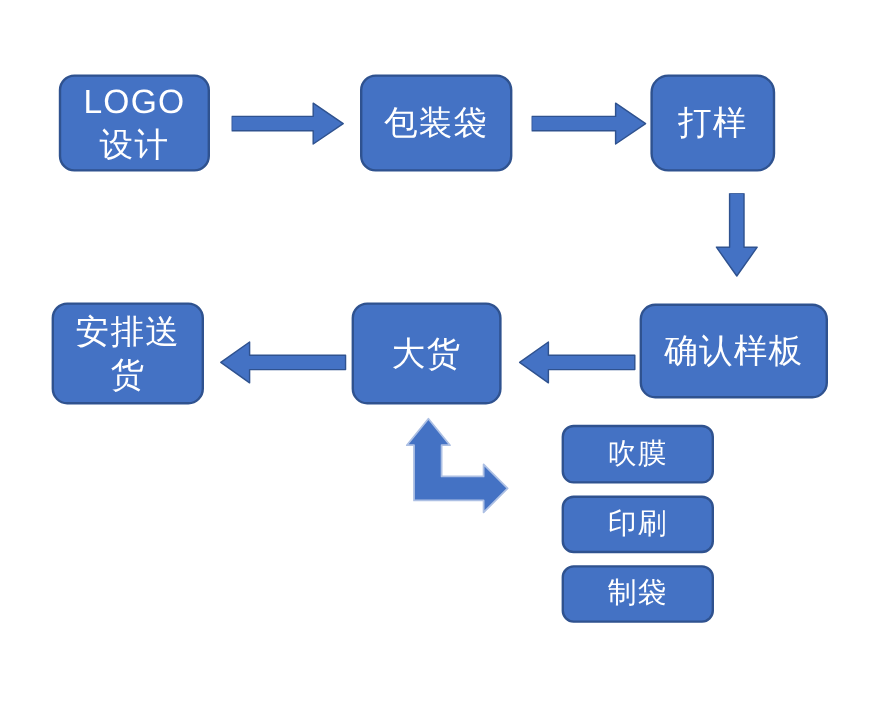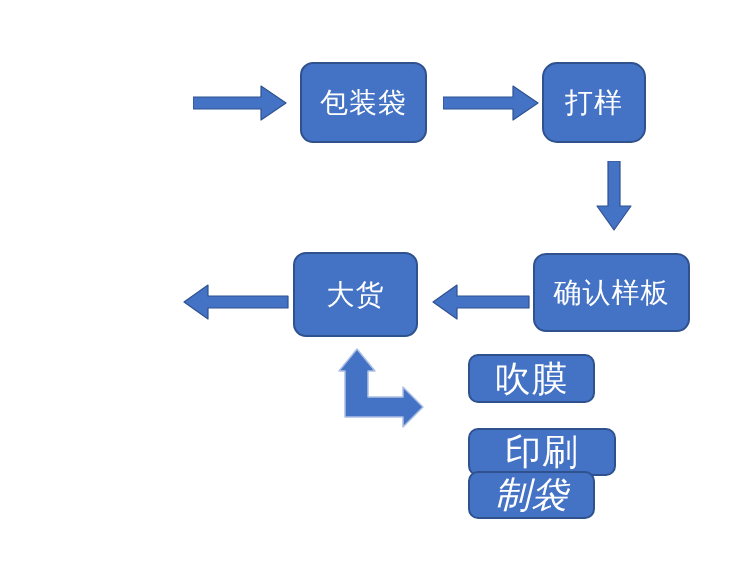--- a/index.html
+++ b/index.html
@@ -27,21 +27,21 @@
     border-radius: 13px;
     color: var(--box-text, #FFFFFF);
     text-align: center;
     font-size: 28px;
     line-height: 36px;
     font-weight: 400;
     letter-spacing: 1px;
   }
   .node.small {
     border-radius: 10px;
-    font-size: 36px;
+    font-size: 24px;
     line-height: 30px;
   }
   .arrow {
     position: absolute;
   }
   .arrow polygon {
     fill: var(--arrow-fill, #4472C4);
     stroke: var(--arrow-border, #2F528F);
     stroke-width: 1.2;
     stroke-linejoin: round;
@@ -52,36 +52,40 @@
   }
 
   
   #n-logo        { left: 49px;  top: 62px;  width: 126px; height: 81px; }
   #n-package     { left: 300px; top: 62px;  width: 127px; height: 81px; }
   #n-proof       { left: 542px; top: 62px;  width: 104px; height: 81px; border-radius: 15px; }
   #n-order       { left: 533px; top: 253px; width: 157px; height: 79px; text-align: center; }
   #n-production  { left: 293px; top: 252px; width: 125px; height: 85px; }
   #n-delivery    { left: 43px;  top: 252px; width: 127px; height: 85px; }
   #n-blownfilm   { left: 468px; top: 354px; width: 127px; height: 49px; }
-  #n-printing    { left: 468px; top: 428px; width: 148px; height: 48px; }
-  #n-bagmaking   { left: 468px; top: 471px; width: 127px; height: 48px; font-style: italic; }
+  #n-printing    { left: 468px; top: 413px; width: 127px; height: 48px; }
+  #n-bagmaking   { left: 468px; top: 471px; width: 127px; height: 48px; }
 
   
   #a-logo-package      { left: 193px; top: 85px;  }
   #a-package-proof     { left: 443px; top: 85px;  }
   #a-proof-order       { left: 596px; top: 161px; }
   #a-order-production  { left: 432px; top: 284px; }
   #a-production-deliv  { left: 183px; top: 284px; }
   #a-bent              { left: 337px; top: 347px; }
 </style>
 </head>
 <body>
 
 <div class="canvas">
 
+  <div class="node" id="n-logo">
+    <span>LOGO</span>
+    <span>设计</span>
+  </div>
 
   <svg class="arrow" id="a-logo-package" width="94" height="36" viewBox="0 0 94 36">
     <polygon points="0,12 68,12 68,1 93,18 68,35 68,24 0,24"></polygon>
   </svg>
 
   <div class="node" id="n-package">
     <span>包装袋</span>
   </div>
 
   <svg class="arrow" id="a-package-proof" width="96" height="36" viewBox="0 0 96 36">
@@ -105,20 +109,24 @@
   </svg>
 
   <div class="node" id="n-production">
     <span>大货</span>
   </div>
 
   <svg class="arrow" id="a-production-deliv" width="106" height="36" viewBox="0 0 106 36">
     <polygon points="105,12 25,12 25,1 1,18 25,35 25,24 105,24"></polygon>
   </svg>
 
+  <div class="node" id="n-delivery">
+    <span>安排送</span>
+    <span>货</span>
+  </div>
 
   <svg class="arrow bent" id="a-bent" width="88" height="82" viewBox="0 0 88 82">
     <polygon points="20,2 38,24 31,24 31,50 66,50 66,40 86,60 66,80 66,70 8,70 8,24 2,24"></polygon>
   </svg>
 
   <div class="node small" id="n-blownfilm">
     <span>吹膜</span>
   </div>
 
   <div class="node small" id="n-printing">

